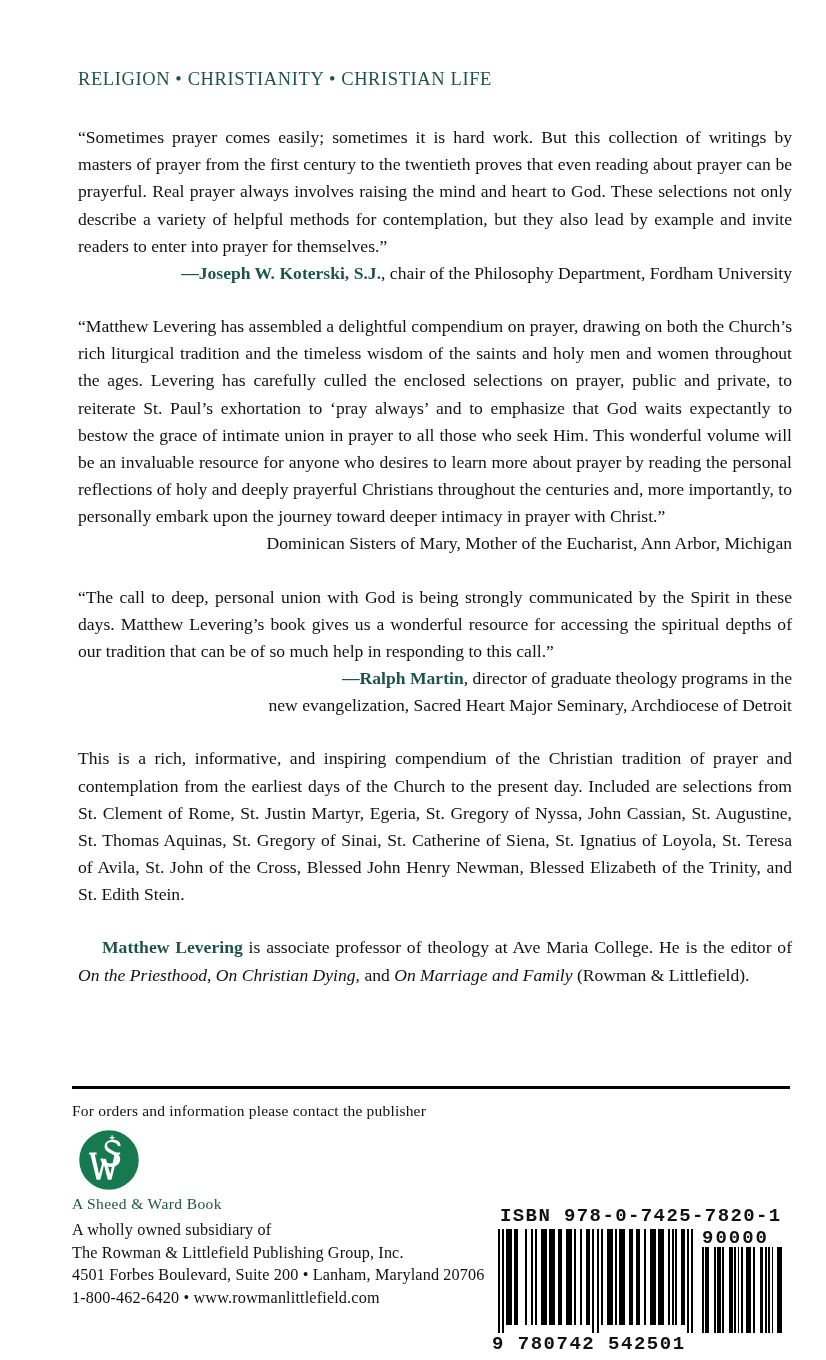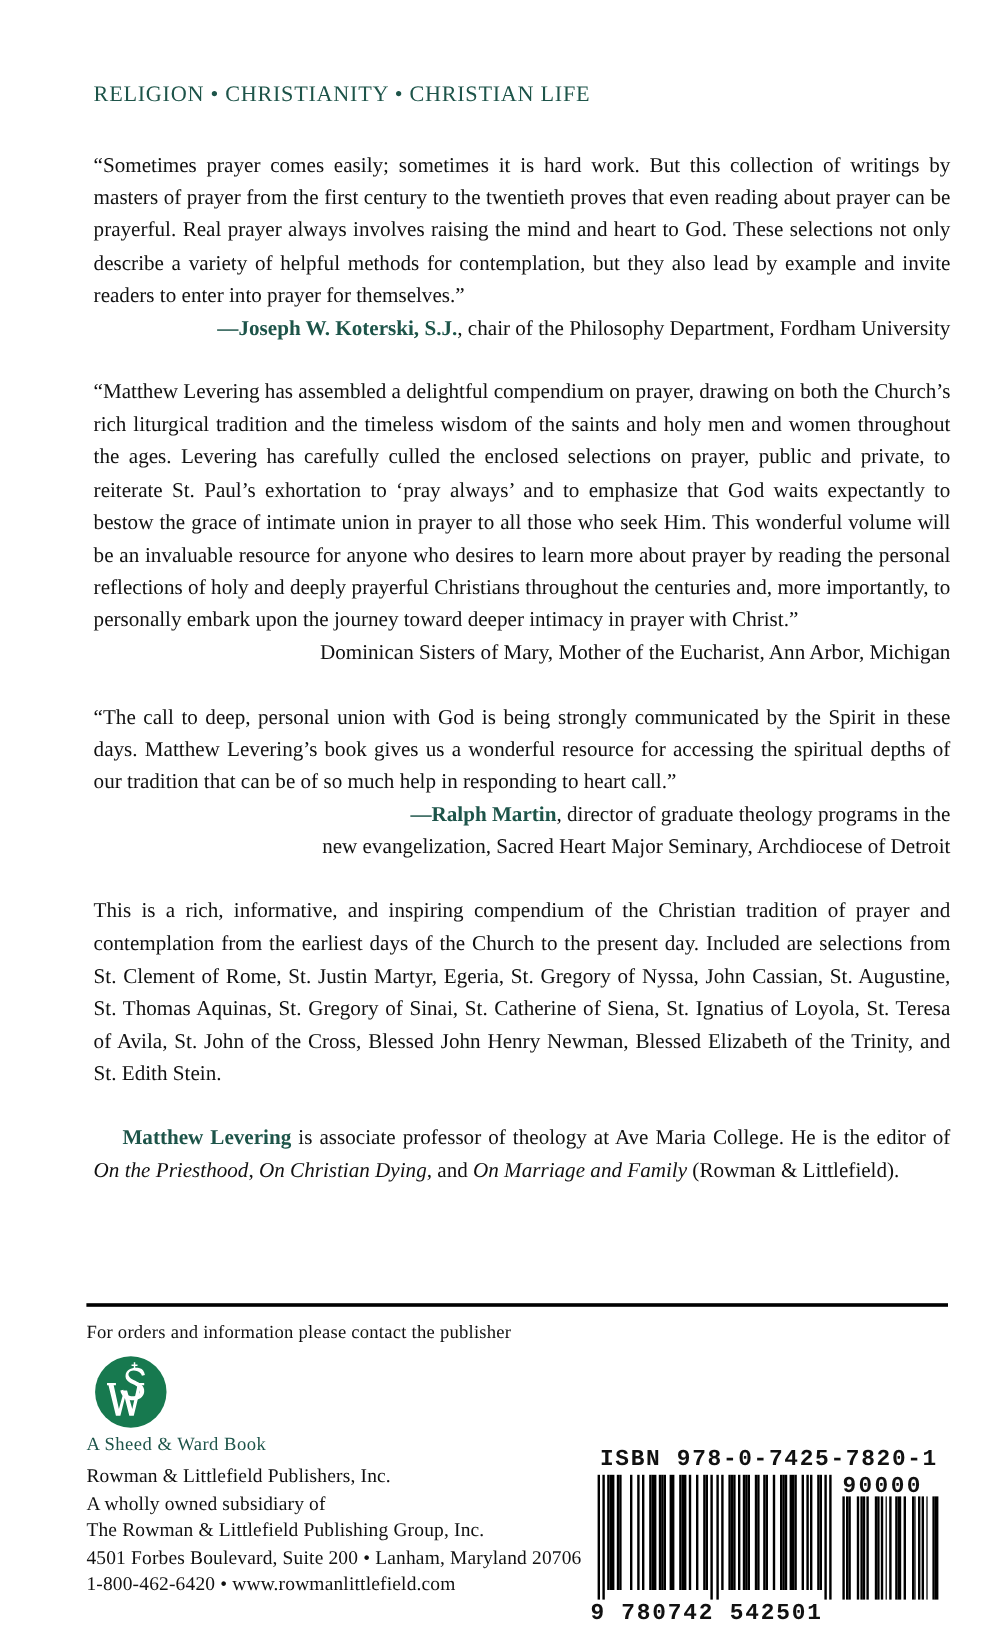--- a/index.html
+++ b/index.html
@@ -205,21 +205,21 @@
       <p class="blurb-text">“Sometimes prayer comes easily; sometimes it is hard work. But this collection of writings by masters of prayer from the first century to the twentieth proves that even reading about prayer can be prayerful. Real prayer always involves raising the mind and heart to God. These selections not only describe a variety of helpful methods for contemplation, but they also lead by example and invite readers to enter into prayer for themselves.”</p>
       <p class="attrib right"><span class="attrib-name">—Joseph W. Koterski, S.J.</span><span class="attrib-role">, chair of the Philosophy Department, Fordham University</span></p>
     </div>
 
     <div class="blurb">
       <p class="blurb-text">“Matthew Levering has assembled a delightful compendium on prayer, drawing on both the Church’s rich liturgical tradition and the timeless wisdom of the saints and holy men and women throughout the ages. Levering has carefully culled the enclosed selections on prayer, public and private, to reiterate St. Paul’s exhortation to ‘pray always’ and to emphasize that God waits expectantly to bestow the grace of intimate union in prayer to all those who seek Him. This wonderful volume will be an invaluable resource for anyone who desires to learn more about prayer by reading the personal reflections of holy and deeply prayerful Christians throughout the centuries and, more importantly, to personally embark upon the journey toward deeper intimacy in prayer with Christ.”</p>
       <p class="attrib right">Dominican Sisters of Mary, Mother of the Eucharist, Ann Arbor, Michigan</p>
     </div>
 
     <div class="blurb">
-      <p class="blurb-text">“The call to deep, personal union with God is being strongly communicated by the Spirit in these days. Matthew Levering’s book gives us a wonderful resource for accessing the spiritual depths of our tradition that can be of so much help in responding to heart call.”</p>
+      <p class="blurb-text">“The call to deep, personal union with God is being strongly communicated by the Spirit in these days. Matthew Levering’s book gives us a wonderful resource for accessing the spiritual depths of our tradition that can be of so much help in responding to this call.”</p>
       <p class="attrib right"><span class="attrib-name">—Ralph Martin</span><span class="attrib-role">, director of graduate theology programs in the</span></p>
       <p class="attrib right">new evangelization, Sacred Heart Major Seminary, Archdiocese of Detroit</p>
     </div>
 
     <p class="description">This is a rich, informative, and inspiring compendium of the Christian tradition of prayer and contemplation from the earliest days of the Church to the present day. Included are selections from St. Clement of Rome, St. Justin Martyr, Egeria, St. Gregory of Nyssa, John Cassian, St. Augustine, St. Thomas Aquinas, St. Gregory of Sinai, St. Catherine of Siena, St. Ignatius of Loyola, St. Teresa of Avila, St. John of the Cross, Blessed John Henry Newman, Blessed Elizabeth of the Trinity, and St. Edith Stein.</p>
 
     <p class="bio"><span class="bio-name">Matthew Levering</span><span> is associate professor of theology at Ave Maria College. He is the editor of </span><em>On the Priesthood</em><span>, </span><em>On Christian Dying</em><span>, and </span><em>On Marriage and Family</em><span> (Rowman &amp; Littlefield).</span></p>
 
   </div>
 
@@ -241,21 +241,20 @@
 
             <path d="M62 18 C54 16 44 19 43 27 C42 34 48 37 54 40 C60 43 63 46 62 50 C61 55 54 57 48 55 C44 54 41 51 40 47 L36 48 C37 55 43 60 50 61 C59 62 67 58 68 50 C69 42 62 38 56 35 C50 32 46 29 47 25 C48 21 54 20 59 22 C62 23 64 25 65 28 L69 27 C68 22 66 19 62 18 Z" fill="#ffffff"></path>
 
             <path d="M54 10 L56 10 L56 13 L59 13 L59 15 L56 15 L56 19 L54 19 L54 15 L51 15 L51 13 L54 13 Z" fill="#ffffff"></path>
           </svg>
         </div>
 
         <div class="sheed-line">A Sheed &amp; Ward Book</div>
 
         <div class="addr">
-          <div>Rowman &amp; Littlefield Publishers, Inc.</div>
           <div>A wholly owned subsidiary of</div>
           <div>The Rowman &amp; Littlefield Publishing Group, Inc.</div>
           <div>4501 Forbes Boulevard, Suite 200 • Lanham, Maryland 20706</div>
           <div>1-800-462-6420 • www.rowmanlittlefield.com</div>
         </div>
 
       </div>
 
       <div class="barcode-block">
         <div class="isbn-text">ISBN 978-0-7425-7820-1</div>

